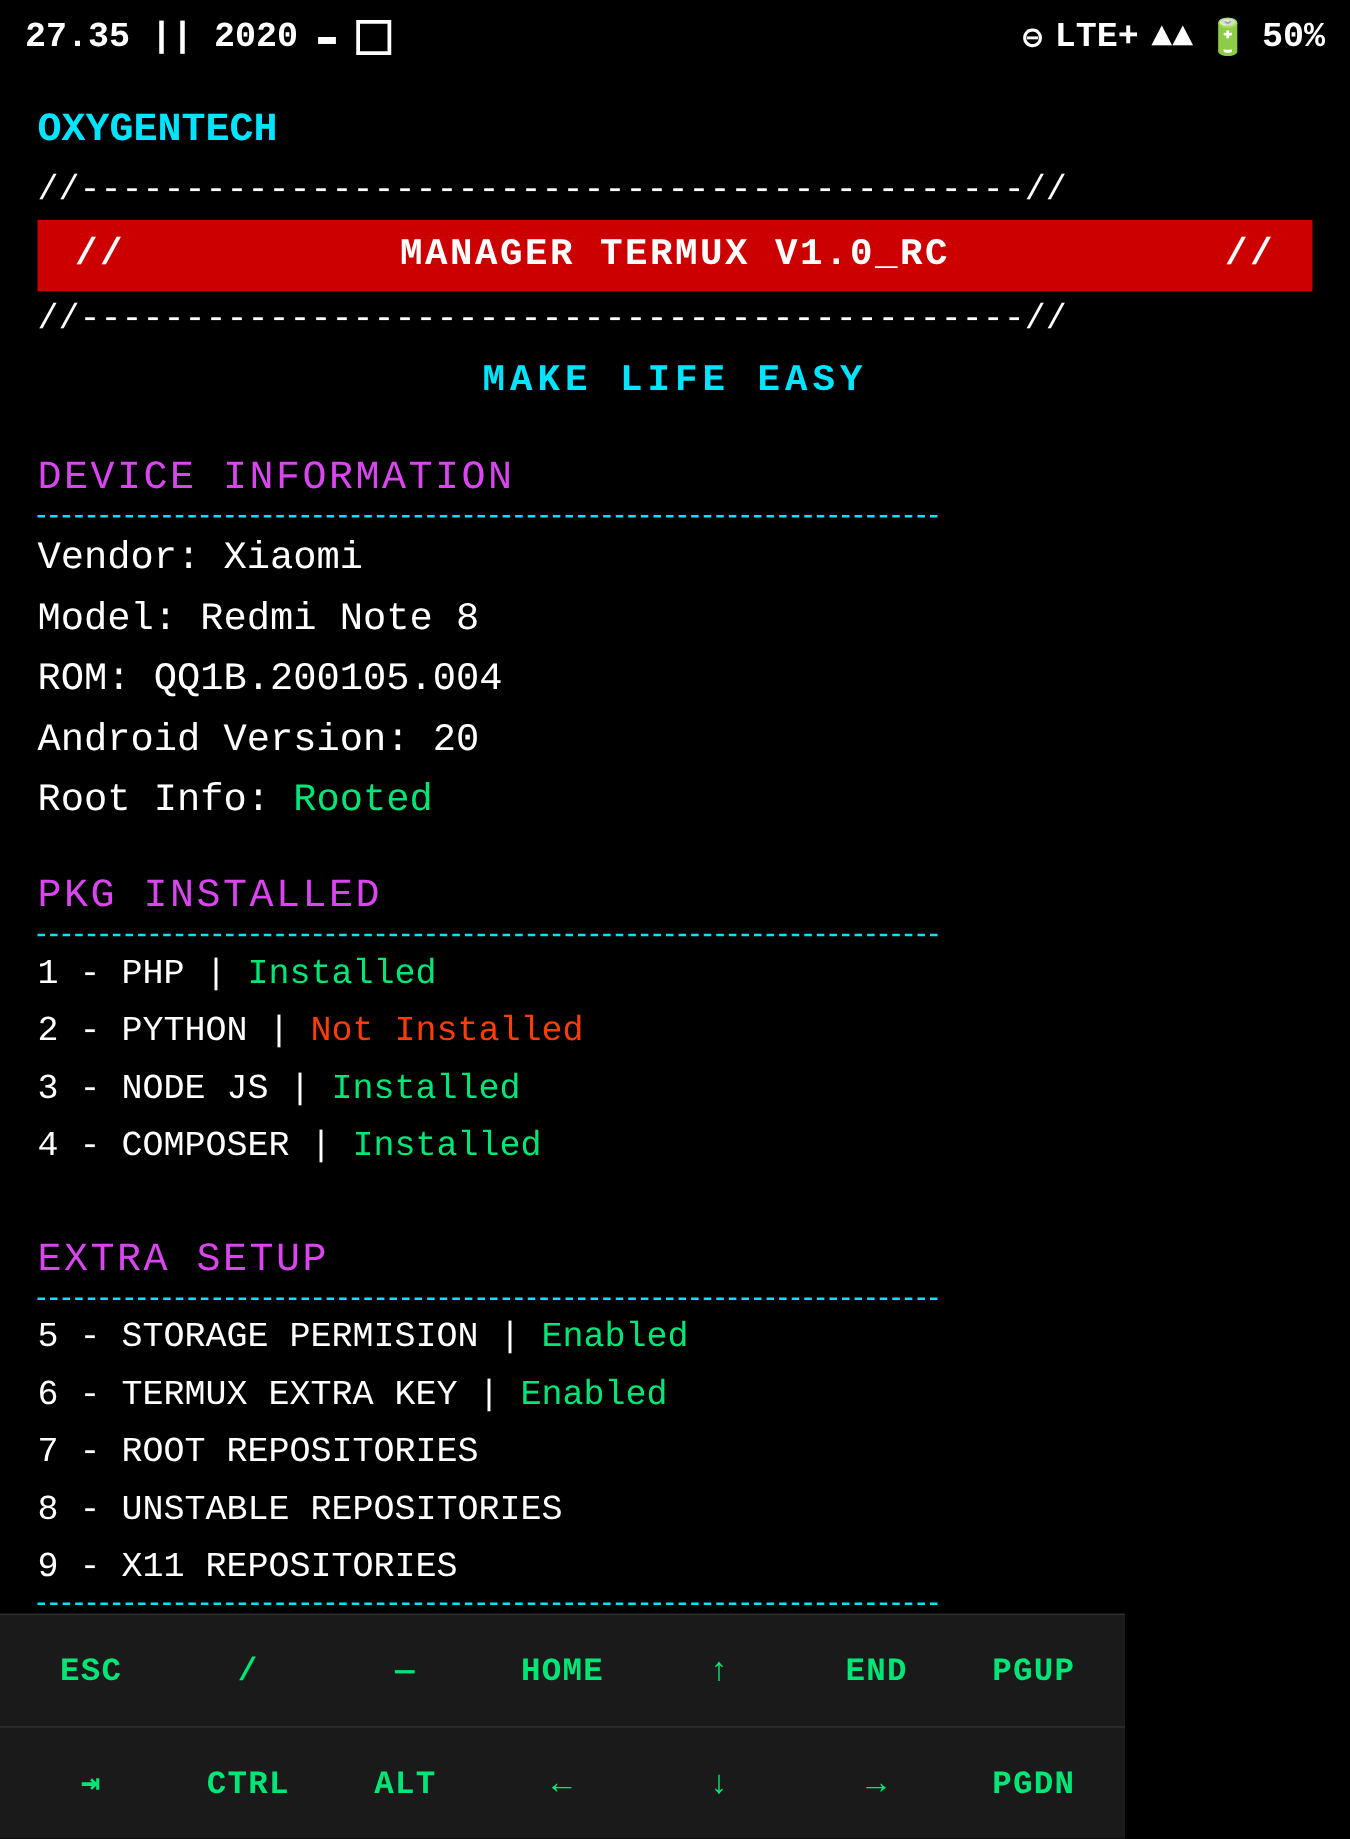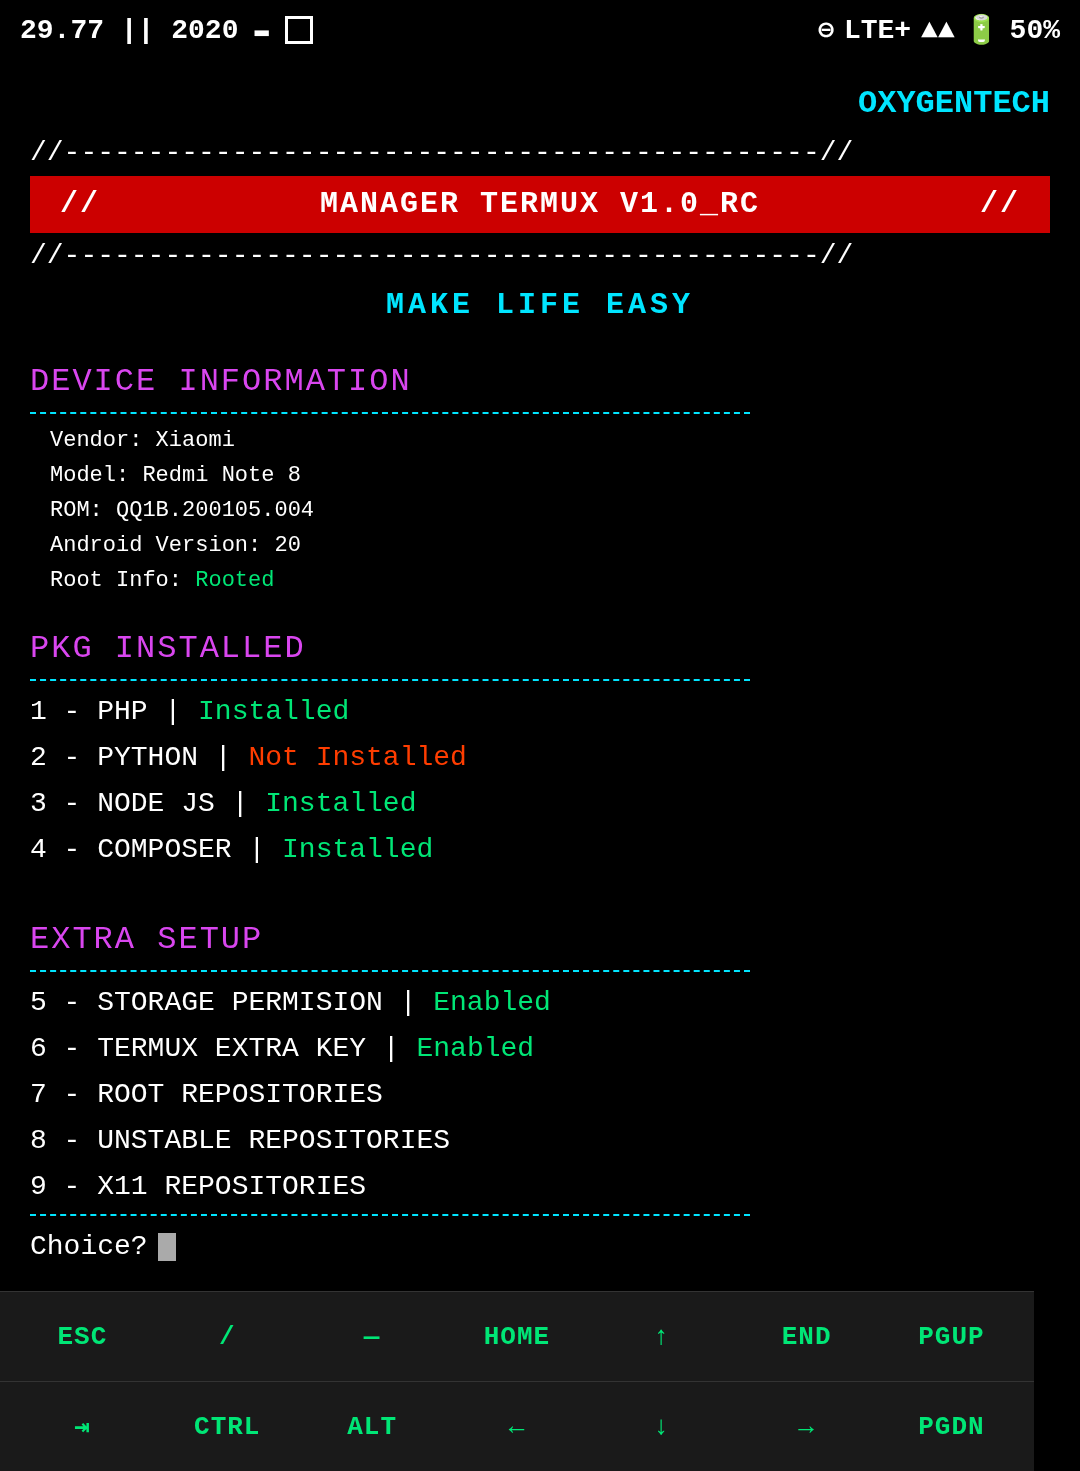--- a/index.html
+++ b/index.html
@@ -45,21 +45,21 @@
       font-size: 28px;
       line-height: 1.5;
     }
     .green { color: #00e676; }
     .red-bright { color: #ff3d00; }
 
     .brand-line {
       color: #00e5ff;
       font-size: 32px;
       font-weight: bold;
-      text-align: right;
+      text-align: left;
       margin-bottom: 4px;
     }
 
     .dashes-line {
       color: #fff;
       font-size: 28px;
       margin: 2px 0;
     }
 
     .title-bar {
@@ -88,24 +88,23 @@
     .section-header {
       font-size: 32px;
       font-weight: normal;
       color: #d946ef;
       letter-spacing: 2px;
       margin-top: 24px;
       margin-bottom: 6px;
     }
 
     .info-line {
-      font-size: 22px;
+      font-size: 31px;
       color: #fff;
       margin-bottom: 2px;
-      margin-left: 20px;
     }
 
     .pkg-item {
       font-size: 28px;
       color: #fff;
       margin-bottom: 4px;
     }
 
     .extra-item {
       font-size: 28px;
@@ -128,21 +127,21 @@
       height: 28px;
       background: #aaa;
       vertical-align: middle;
     }
 
     
     .keyboard-bar {
       position: absolute;
       bottom: 0;
       left: 0;
-      width: 1034px;
+      width: 900px;
       background: #1a1a1a;
     }
 
     .key-row {
       display: flex;
       justify-content: space-around;
       align-items: center;
       height: 90px;
       border-top: 1px solid #333;
       padding: 0 10px;
@@ -167,21 +166,21 @@
       border-bottom: 2px dashed #00e5ff;
       width: 720px;
       margin: 6px 0 10px 0;
     }
   </style>
 </head>
 <body>
 
 <div class="status-bar">
   <div class="status-left">
-    <span>29.77 || 2020</span>
+    <span>27.35 || 2020</span>
     <span style="font-size:24px;">▬</span>
     <span style="border:3px solid #fff; width:28px; height:28px; display:inline-block;"></span>
   </div>
   <div class="status-right">
     <span style="font-size:26px;">⊖</span>
     <span>LTE+</span>
     <span>▲▲</span>
     <span>🔋</span>
     <span>50%</span>
   </div>

